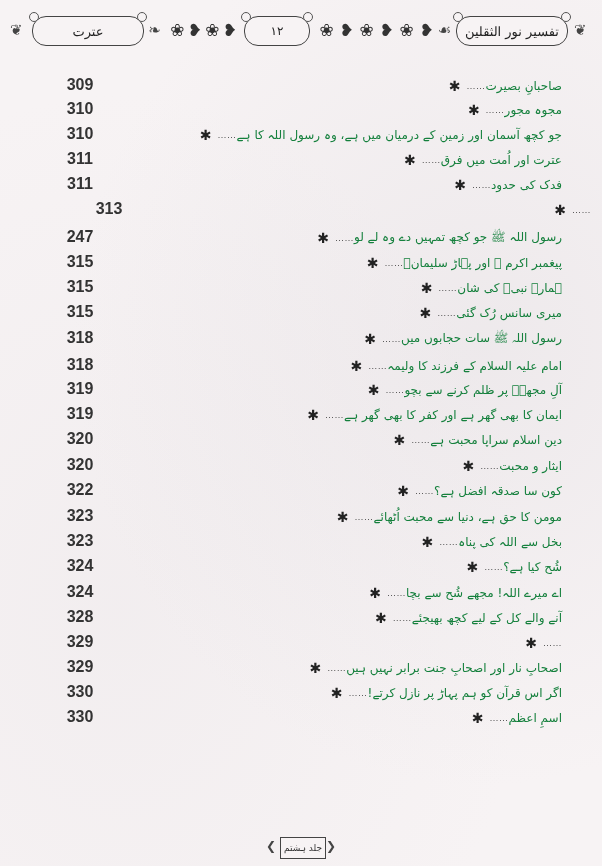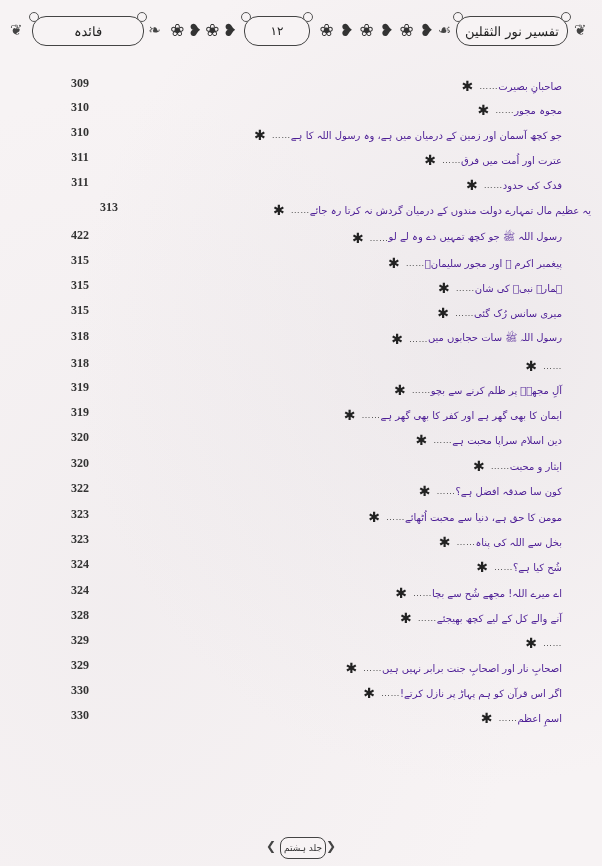--- a/index.html
+++ b/index.html
@@ -44,51 +44,51 @@
     color: #333; font-size: 17px; letter-spacing: -1px;
   }
   .vine span { display: inline-block; }
   
   .toc { position: absolute; left: 0; top: 74px; width: 602px; }
   .toc-row {
     position: absolute; left: 0; width: 602px; height: 24px;
   }
   .toc-page {
     position: absolute; left: 60px; top: 2px; width: 40px; text-align: center;
-    font-family: Liberation Serif, serif; font-weight: bold; font-size: 12px; color: #333;
+    font-family: Liberation Sans, sans-serif; font-weight: bold; font-size: 16px; color: #333;
   }
   .toc-entry {
     position: absolute; right: 40px; top: 0; height: 24px;
     display: flex; flex-direction: row-reverse; align-items: center;
     direction: rtl;
   }
   .star { font-size: 14px; color: #222; margin-left: 3px; line-height: 1; }
   .dots { font-size: 9px; color: #555; letter-spacing: 0.5px; margin-left: 6px; }
   .toc-title {
-    font-family: "DejaVu Sans", sans-serif; font-size: 10px; color: #4c1d95;
+    font-family: "DejaVu Sans", sans-serif; font-size: 12px; color: #15803d;
     direction: rtl; white-space: nowrap; unicode-bidi: plaintext;
   }
   
   .footer-cart {
     position: absolute; left: 280px; top: 837px; width: 44px; height: 20px;
-    border: 1.3px solid #444; border-radius: 8px;
+    border: 1.3px solid #444; border-radius: 0;
     display: flex; align-items: center; justify-content: center;
     font-size: 9px; color: #333; direction: rtl; background: #f7f3f4;
   }
   .footer-flourish { position: absolute; top: 839px; font-size: 12px; color: #444; }
 </style>
 </head>
 <body>
 
 <div class="page-bg"></div>
 
 <div class="header">
   <span class="flourish" style="left:10px">❦</span>
   <div class="cartouche c-left">
-    <span>فائدہ</span>
+    <span>عترت</span>
   </div>
   <span class="flourish" style="left:148px">❧</span>
   <div class="vine" style="left:168px; width:70px">
     <span>❀</span>
       <span>❥</span>
       <span>❀</span>
       <span>❥</span>
   </div>
   <div class="cartouche c-mid">
     <span>۱۲</span>
@@ -147,37 +147,36 @@
         <span class="star">✱</span>
         <span class="dots">……</span>
         <span class="toc-title">فدک کی حدود</span>
       </div>
     </div>
     <div class="toc-row" style="top: 124px; margin-left: 29px;">
       <span class="toc-page">313</span>
       <div class="toc-entry">
         <span class="star">✱</span>
         <span class="dots">……</span>
-        <span class="toc-title">یہ عظیم مال تمہارے دولت مندوں کے درمیان گردش نہ کرتا رہ جائے</span>
       </div>
     </div>
     <div class="toc-row" style="top: 152px;">
-      <span class="toc-page">422</span>
+      <span class="toc-page">247</span>
       <div class="toc-entry">
         <span class="star">✱</span>
         <span class="dots">……</span>
         <span class="toc-title">رسول اللہ ﷺ جو کچھ تمہیں دے وہ لے لو</span>
       </div>
     </div>
     <div class="toc-row" style="top: 177px;">
       <span class="toc-page">315</span>
       <div class="toc-entry">
         <span class="star">✱</span>
         <span class="dots">……</span>
-        <span class="toc-title">پیغمبر اکرم ﷺ اور مجور سلیمانؑ</span>
+        <span class="toc-title">پیغمبر اکرم ﷺ اور پہاڑ سلیمانؑ</span>
       </div>
     </div>
     <div class="toc-row" style="top: 202px;">
       <span class="toc-page">315</span>
       <div class="toc-entry">
         <span class="star">✱</span>
         <span class="dots">……</span>
         <span class="toc-title">ہمارے نبیؐ کی شان</span>
       </div>
     </div>
@@ -195,20 +194,21 @@
         <span class="star">✱</span>
         <span class="dots">……</span>
         <span class="toc-title">رسول اللہ ﷺ سات حجابوں میں</span>
       </div>
     </div>
     <div class="toc-row" style="top: 280px;">
       <span class="toc-page">318</span>
       <div class="toc-entry">
         <span class="star">✱</span>
         <span class="dots">……</span>
+        <span class="toc-title">امام علیہ السلام کے فرزند کا ولیمہ</span>
       </div>
     </div>
     <div class="toc-row" style="top: 304px;">
       <span class="toc-page">319</span>
       <div class="toc-entry">
         <span class="star">✱</span>
         <span class="dots">……</span>
         <span class="toc-title">آلِ مجھےؐ پر ظلم کرنے سے بچو</span>
       </div>
     </div>

